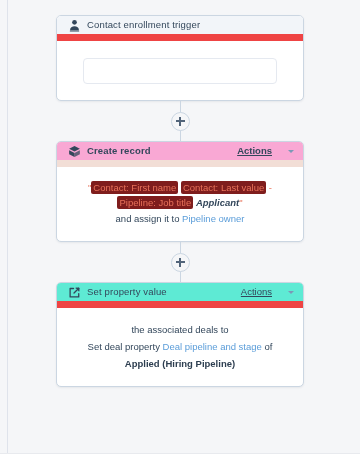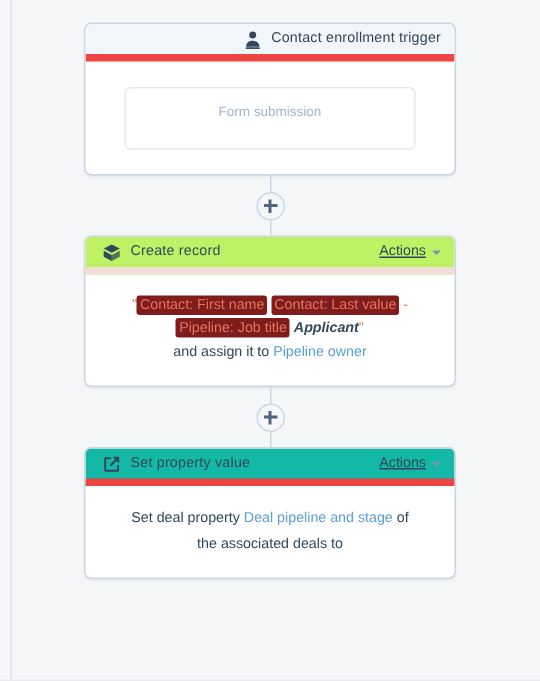--- a/index.html
+++ b/index.html
@@ -58,27 +58,26 @@
     box-shadow: 0 1px 2px rgba(45,62,80,0.08);
     overflow: hidden;
     position: relative;
   }
 
   .card-header {
     display: flex;
     align-items: center;
     height: 25px;
     padding: 0 9px 0 11px;
-    border-bottom: 5px solid #ef4444;
+    border-bottom: 7px solid #ef4444;
     box-sizing: border-box;
-    justify-content: flex-end;
   }
   .card-header.trigger { background: #f2f5f9; }
-  .card-header.create  { background: #bef264; border-bottom-color: #f2ded6; }
-  .card-header.setprop { background: #14b8a6; }
+  .card-header.create  { background: #f9a8d4; border-bottom-color: #f2ded6; font-weight: bold; }
+  .card-header.setprop { background: #5eead4; }
 
   .hdr-icon {
     width: 13px;
     height: 13px;
     flex: 0 0 13px;
     margin-right: 6px;
     display: block;
     color: #33475b;
   }
   .hdr-icon svg { display: block; width: 13px; height: 13px; }
@@ -88,21 +87,21 @@
     color: #33475b;
     letter-spacing: 0.15px;
     white-space: nowrap;
     line-height: 1;
   }
 
   .hdr-actions {
     margin-left: auto;
     display: flex;
     align-items: center;
-    gap: 4px;
+    gap: 16px;
     cursor: pointer;
   }
   .hdr-actions .lbl {
     font-size: 9.5px;
     color: #33475b;
     text-decoration: underline;
     line-height: 1;
   }
   .caret {
     width: 0; height: 0;
@@ -237,21 +236,20 @@
           <svg viewBox="0 0 16 16" fill="currentColor" aria-hidden="true">
             <circle cx="8" cy="4.1" r="2.9"></circle>
             <path d="M2.6 13.2c0-2.7 2.4-4.3 5.4-4.3s5.4 1.6 5.4 4.3v0.6H2.6z"></path>
             <rect x="2.1" y="14.2" width="11.8" height="1.3" rx="0.6"></rect>
           </svg>
         </span>
         <span class="hdr-title">Contact enrollment trigger</span>
       </div>
       <div class="card-body">
         <div class="sub-panel">
-          <div class="sub-label">Form submission</div>
         </div>
       </div>
     </div>
 
     <div class="connector">
       <div class="line"></div>
       <div class="plus-btn"></div>
     </div>
 
     <div class="card">
@@ -292,19 +290,20 @@
             <path d="M13.3 2.7 7.4 8.6" stroke-linecap="round"></path>
           </svg>
         </span>
         <span class="hdr-title">Set property value</span>
         <span class="hdr-actions">
           <span class="lbl">Actions</span>
           <span class="caret"></span>
         </span>
       </div>
       <div class="card-body">
+        <div class="prop-text">the associated deals to</div>
         <div class="prop-text"><span>Set deal property </span><span class="link-blue">Deal pipeline and stage</span><span> of</span></div>
-        <div class="prop-text">the associated deals to</div>
+        <div class="prop-value">Applied (Hiring Pipeline)</div>
       </div>
     </div>
 
   </div>
 </div>
 
 </body></html>

